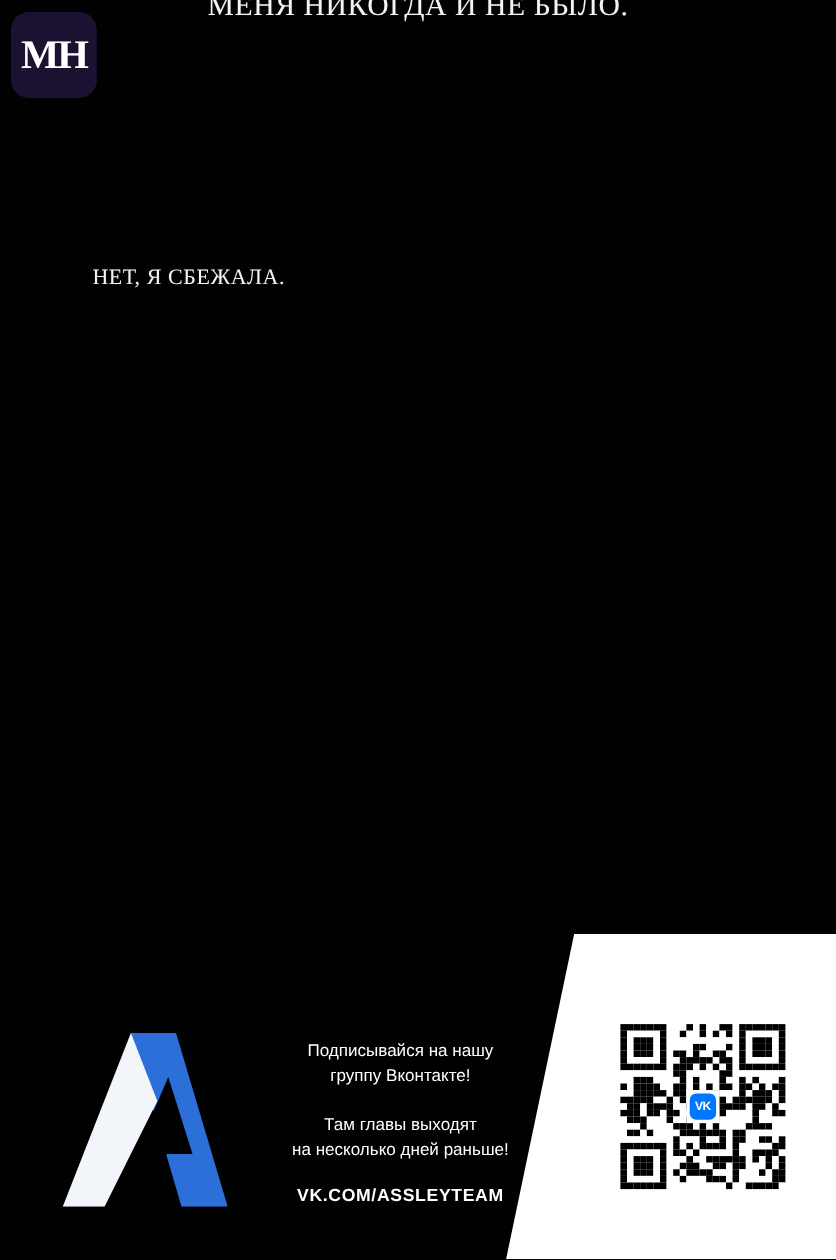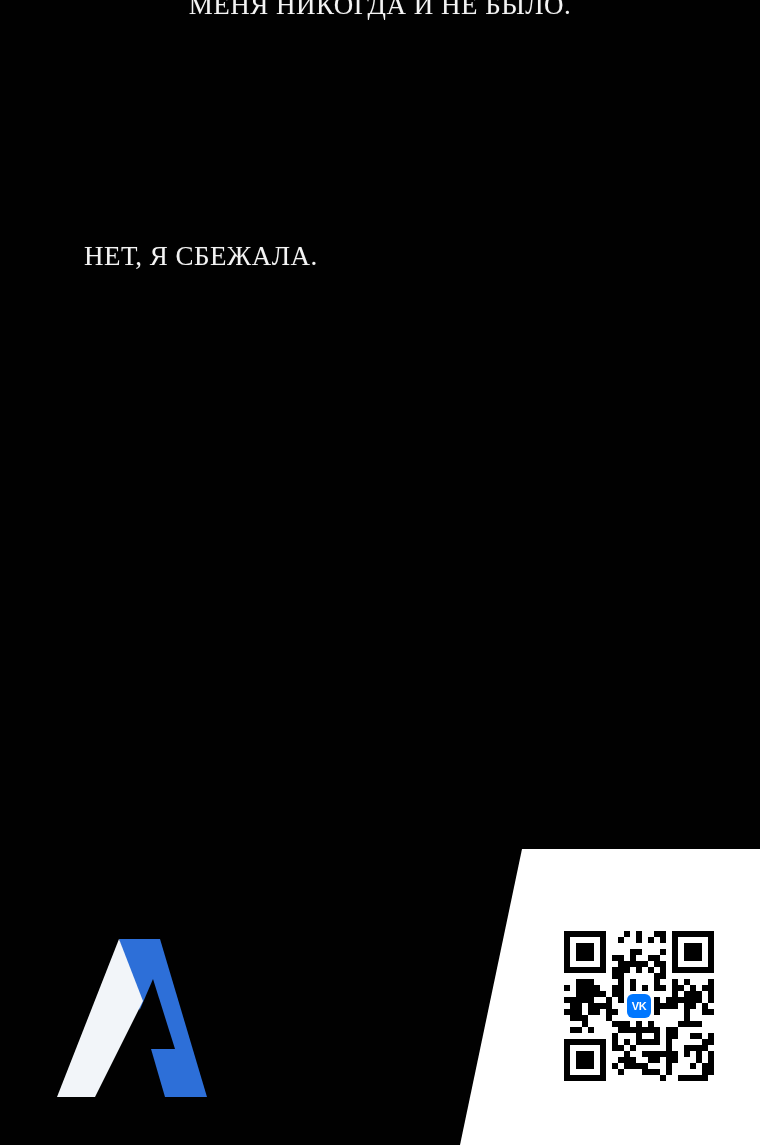--- a/index.html
+++ b/index.html
@@ -68,21 +68,21 @@
   #line-top {
     left: 0;
     top: -10px;
     width: 760px;
     text-align: center;
     font-size: 27px;
   }
   #line-escape {
     left: 84px;
     top: 241px;
-    font-size: 27px;
+    font-size: 20px;
   }
   #block-knew {
     left: 300px;
     top: 434px;
     width: 420px;
     text-align: center;
     font-size: 27px;
     line-height: 1.33;
   }
 
@@ -180,36 +180,44 @@
     font-size: 11px;
     font-weight: bold;
     letter-spacing: -0.5px;
   }
 </style>
 </head>
 <body>
 
 <div id="page">
 
+  <div class="wm-logo">
+    <span>MH</span>
+  </div>
 
   <div class="comic-text" id="line-top">МЕНЯ НИКОГДА И НЕ БЫЛО.</div>
   <div class="comic-text" id="line-escape">НЕТ, Я СБЕЖАЛА.</div>
 
   <div class="promo">
     <div class="promo-white"></div>
 
     <div class="a-logo">
       <svg width="150" height="158" viewBox="0 0 150 158" xmlns="http://www.w3.org/2000/svg">
         <polygon points="62,0 103,0 150,158 108,158" fill="#2d6fd8"></polygon>
         <polygon points="62,0 86,62 38,158 0,158" fill="#f2f5f9"></polygon>
         <polygon points="96,40 118,110 66,110" fill="#010101"></polygon>
       </svg>
     </div>
 
     <div class="promo-text">
+      <div class="p1" style="white-space:pre-line;">Подписывайся на нашу
+группу Вконтакте!</div>
+      <div class="p2" style="white-space:pre-line;">Там главы выходят
+на несколько дней раньше!</div>
+      <div class="p3">VK.COM/ASSLEYTEAM</div>
     </div>
 
     <div class="qr-wrap">
       <div class="qr-grid" id="qr">
           <i></i>
           <i></i>
           <i></i>
           <i></i>
           <i></i>
           <i></i>

